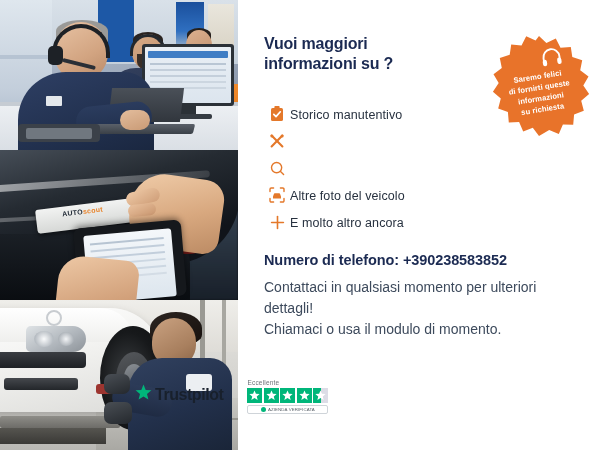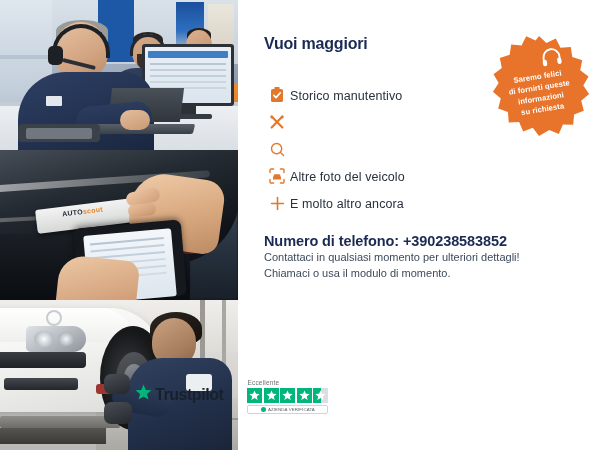--- a/index.html
+++ b/index.html
@@ -177,21 +177,21 @@
   .headline {
     font-size:16px; line-height:1.22; font-weight:bold; color:#1b2a52;
     letter-spacing:-.2px; max-width:200px;
   }
   .list { margin-top:22px; }
   .list-item { display:flex; align-items:flex-end; height:27px; }
   .li-icon { width:26px; flex:0 0 26px; display:flex; align-items:center; justify-content:center; color:#e4782a; }
   .li-label { font-size:12.5px; color:#27313f; letter-spacing:.1px; }
 
   .phone { margin-top:22px; font-size:14.5px; font-weight:bold; color:#1b2a52; letter-spacing:-.1px; }
-  .body-text { font-size:11px; line-height:1.5; color:#3d4a5c; }
+  .body-text { margin-top:9px; font-size:14px; line-height:1.5; color:#3d4a5c; }
 
   
   .badge { position:absolute; right:9px; top:34px; width:104px; height:104px; }
   .badge svg { position:absolute; inset:0; }
   .badge-inner { position:absolute; inset:0; display:flex; flex-direction:column;
     align-items:center; justify-content:center; transform:rotate(-9deg); padding-top:16px; }
   .badge-head { position:absolute; top:15px; left:50%; transform:translateX(-50%) rotate(-9deg); }
   .badge-text { font-size:7.6px; font-weight:bold; color:#fff; text-align:center;
     line-height:1.42; letter-spacing:.1px; }
 
@@ -302,20 +302,21 @@
       <div class="p3-tool"></div>
       <div class="p3-glove"></div>
       <div class="p3-glove2"></div>
     </div>
   </div>
 
   <div class="content">
 
     <h1 class="headline">
       <span>Vuoi maggiori</span><br>
+      <span>informazioni su ?</span>
     </h1>
 
     <div class="badge">
       <svg viewBox="0 0 104 104">
         <path fill="#E8732A" d="M52 2 l7.4 6.9 9.4-4.3 4.7 9.2 10.3-.9 1.5 10.2 9.9 3.1-2 10.1 8.3 6.2-5.2 8.9 5.8 8.6-7.9 6.7 2.6 10-9.7 3.7-.9 10.3-10.3-.3-4.1 9.5-9.6-3.8L52 102l-6.2-8.2-9.6 3.8-4.1-9.5-10.3.3-.9-10.3-9.7-3.7 2.6-10-7.9-6.7 5.8-8.6-5.2-8.9 8.3-6.2-2-10.1 9.9-3.1 1.5-10.2 10.3.9 4.7-9.2 9.4 4.3z"></path>
       </svg>
       <div class="badge-head">
         <svg width="22" height="20" viewBox="0 0 22 20" fill="none" stroke="#fff" stroke-width="1.9" stroke-linecap="round">
           <path d="M3 12 V10 a8 8 0 0 1 16 0 v2"></path>
           <rect x="1.6" y="11.6" width="4.2" height="6.4" rx="2.1" fill="#fff" stroke="none"></rect>

